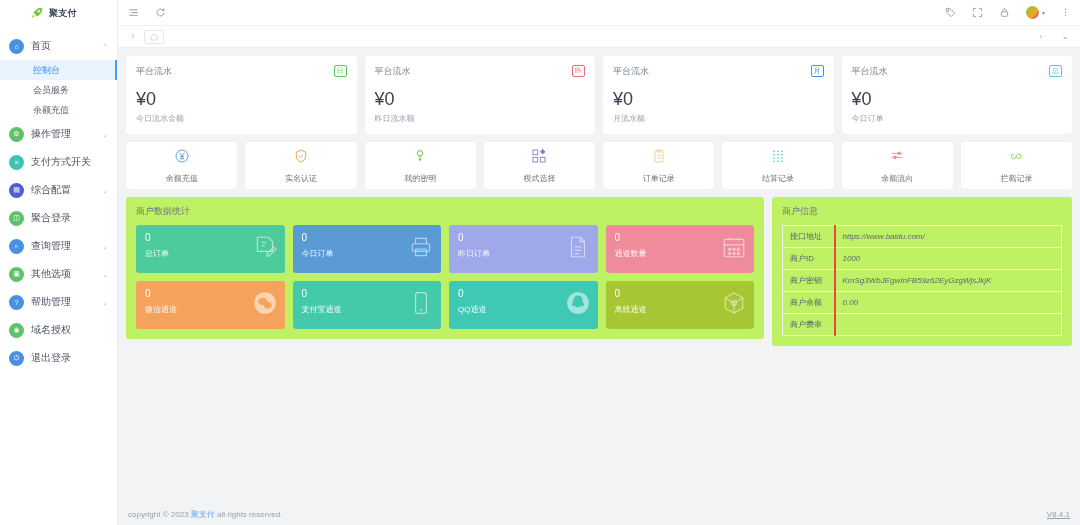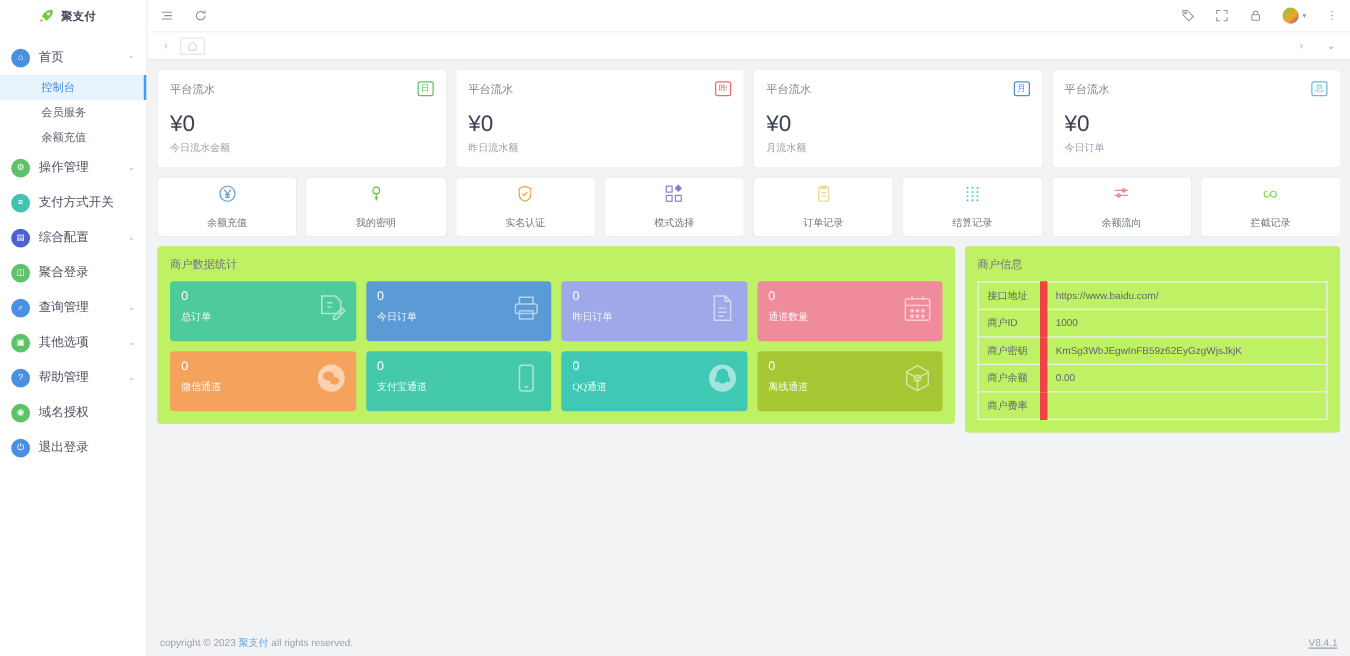--- a/index.html
+++ b/index.html
@@ -117,35 +117,35 @@
   .stats-panel { flex: 0 0 638px; padding-bottom: 10px; }
   .tile-grid {
     display: grid; grid-template-columns: repeat(4, 1fr);
     gap: 8px; padding: 0 10px;
   }
   .tile {
     height: 48px; border-radius: 3px; position: relative;
     padding: 7px 9px; overflow: hidden; cursor: pointer;
   }
   .tile-value { font-size: 10px; color: #fff; }
-  .tile-label { font-size: 8px; color: rgba(255,255,255,.92); margin-top: 5px; font-family: Liberation Serif, serif; }
+  .tile-label { font-size: 8px; color: rgba(255,255,255,.92); margin-top: 5px; }
   .tile-icon {
     position: absolute; right: 7px; top: 50%; transform: translateY(-50%);
     opacity: .55;
   }
 
   .info-panel { flex: 1; padding-bottom: 10px; }
   .info-table {
     margin: 0 10px; border: 1px solid #ebeef5; border-collapse: collapse; width: calc(100% - 20px);
   }
   .info-table tr { border-bottom: 1px solid #ebeef5; }
   .info-table tr:last-child { border-bottom: none; }
   .info-table td { padding: 5px 7px; font-size: 8px; color: #5d6370; }
-  .info-table td.k { width: 52px; color: #5d6370; border-right: 6px solid #ef4444; }
-  .info-table td.v { color: #606672; word-break: break-all; }
+  .info-table td.k { width: 52px; color: #5d6370; border-right: 2px solid #ef4444; }
+  .info-table td.v { color: #606672; word-break: break-all; font-style: italic; }
 
   
   .footer {
     height: 22px; display: flex; align-items: center; padding: 0 10px;
     font-size: 8px; color: #9aa0ac; flex: 0 0 22px;
   }
   .footer a { color: #6ba3e8; text-decoration: none; }
   .footer-right { margin-left: auto; color: #9aa0ac; text-decoration: underline; }
 </style>
 </head>
@@ -334,32 +334,32 @@
 
       <div class="shortcut-row" id="shortcut-row">
           <div class="shortcut">
             <span><svg xmlns="http://www.w3.org/2000/svg" width="16" height="16" viewBox="0 0 24 24" fill="none" stroke="#5b9bd5" stroke-width="1.4">
                 <circle cx="12" cy="12" r="9"></circle>
                 <path d="M8 7l4 5 4-5M9 13h6M9 16h6M12 12v5"></path>
               </svg></span>
             <span class="shortcut-label">余额充值</span>
           </div>
           <div class="shortcut">
+            <span><svg xmlns="http://www.w3.org/2000/svg" width="16" height="16" viewBox="0 0 24 24" fill="none" stroke="#e6a23c" stroke-width="1.4">
+                <path d="M12 3l7 3v6c0 5-3 8-7 9-4-1-7-4-7-9V6z"></path>
+                <polyline points="9,12 11,14 15,10"></polyline>
+              </svg></span>
+            <span class="shortcut-label">实名认证</span>
+          </div>
+          <div class="shortcut">
             <span><svg xmlns="http://www.w3.org/2000/svg" width="16" height="16" viewBox="0 0 24 24" fill="none" stroke="#67c23a" stroke-width="1.4">
                 <circle cx="12" cy="8" r="4"></circle>
                 <path d="M12 12v8M10 17h4"></path>
               </svg></span>
             <span class="shortcut-label">我的密明</span>
-          </div>
-          <div class="shortcut">
-            <span><svg xmlns="http://www.w3.org/2000/svg" width="16" height="16" viewBox="0 0 24 24" fill="none" stroke="#e6a23c" stroke-width="1.4">
-                <path d="M12 3l7 3v6c0 5-3 8-7 9-4-1-7-4-7-9V6z"></path>
-                <polyline points="9,12 11,14 15,10"></polyline>
-              </svg></span>
-            <span class="shortcut-label">实名认证</span>
           </div>
           <div class="shortcut">
             <span><svg xmlns="http://www.w3.org/2000/svg" width="16" height="16" viewBox="0 0 24 24" fill="none" stroke="#8e7cc3" stroke-width="1.4">
                 <rect x="3" y="3" width="7" height="7"></rect>
                 <rect x="3" y="14" width="7" height="7"></rect>
                 <rect x="14" y="14" width="7" height="7"></rect>
                 <path d="M17.5 2l3.5 3.5-3.5 3.5L14 5.5z" fill="#8e7cc3"></path>
               </svg></span>
             <span class="shortcut-label">模式选择</span>
           </div>

